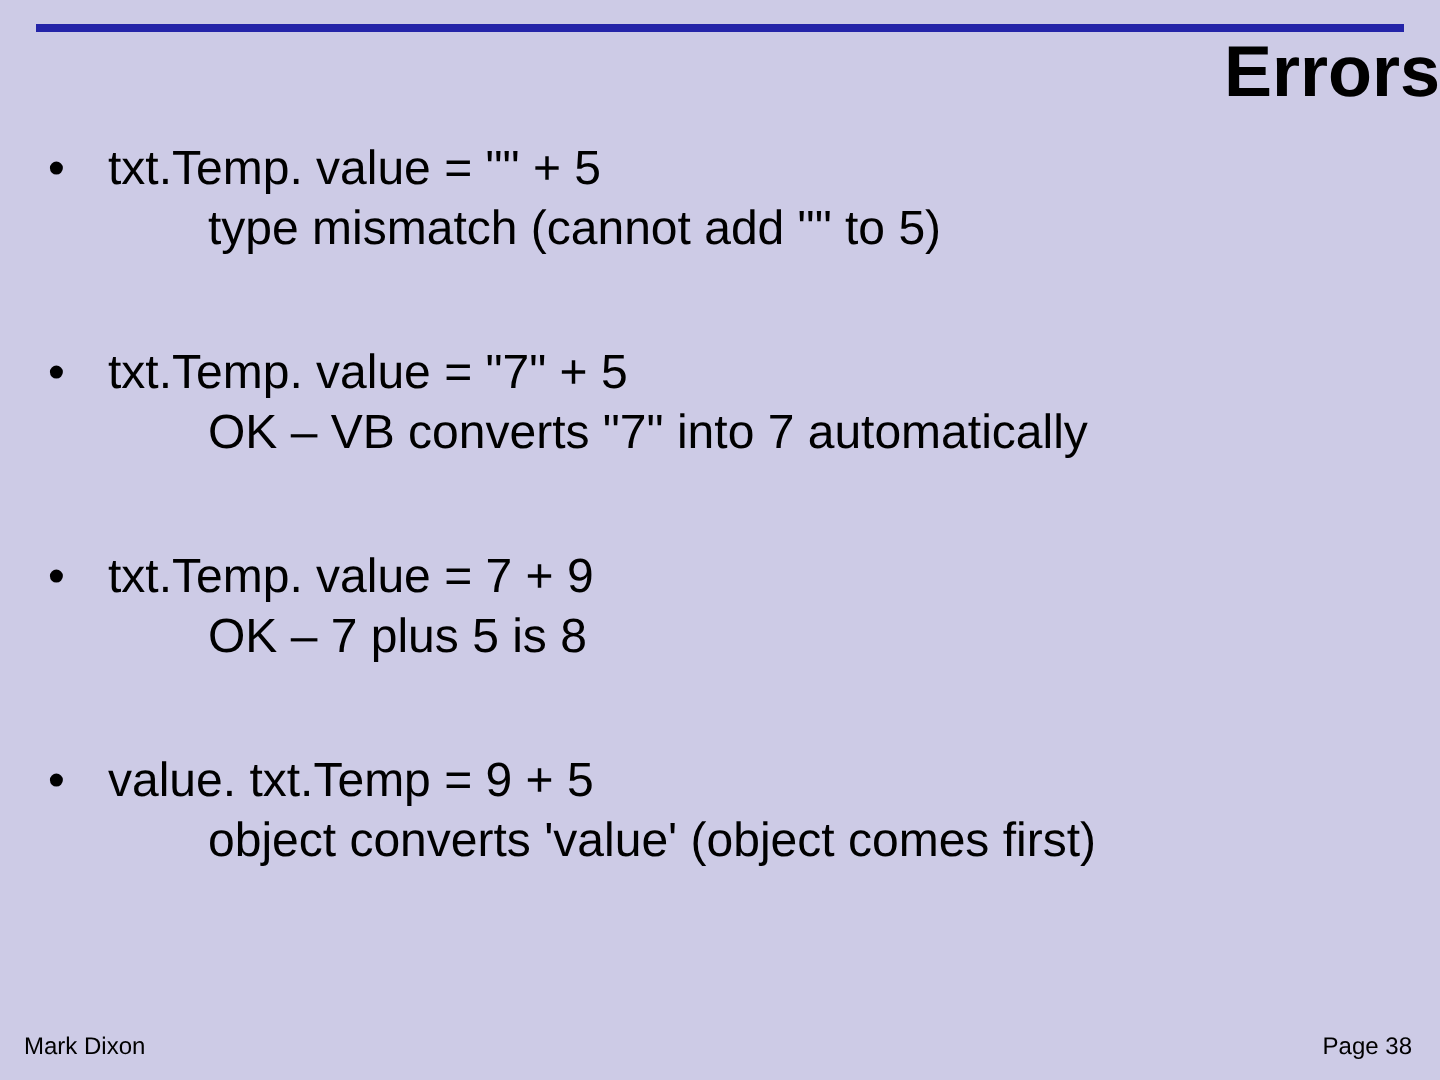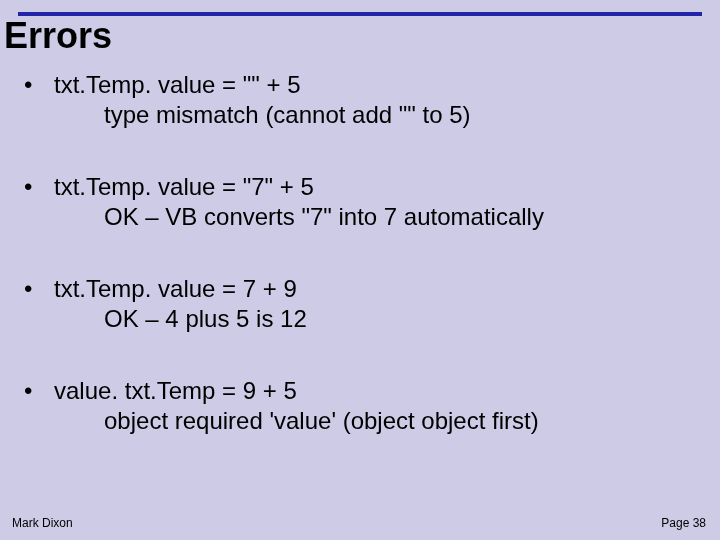--- a/index.html
+++ b/index.html
@@ -24,21 +24,21 @@
     right: 18px;
     top: 12px;
     height: 4px;
     background: #2424a8;
   }
   .title {
     position: absolute;
     top: 16px;
     left: 4px;
     right: 0;
-    text-align: left;
+    text-align: right;
     font-weight: bold;
     font-size: 36px;
     line-height: 40px;
   }
   .body {
     position: absolute;
     top: 70px;
     left: 24px;
     right: 24px;
   }
@@ -95,28 +95,28 @@
         <span>txt.Temp. value = "7" + 5</span>
       </div>
       <div class="sub">OK – VB converts "7" into 7 automatically</div>
     </div>
 
     <div class="item">
       <div class="bullet-row">
         <span class="bullet">•</span>
         <span>txt.Temp. value = 7 + 9</span>
       </div>
-      <div class="sub">OK – 4 plus 5 is 12</div>
+      <div class="sub">OK – 7 plus 5 is 8</div>
     </div>
 
     <div class="item" style="margin-bottom:0;">
       <div class="bullet-row">
         <span class="bullet">•</span>
         <span>value. txt.Temp = 9 + 5</span>
       </div>
-      <div class="sub">object required 'value' (object object first)</div>
+      <div class="sub">object converts 'value' (object comes first)</div>
     </div>
 
   </div>
 
   <div class="footer-left">Mark Dixon</div>
   <div class="footer-right">Page 38</div>
 </div>
 
 </body></html>

